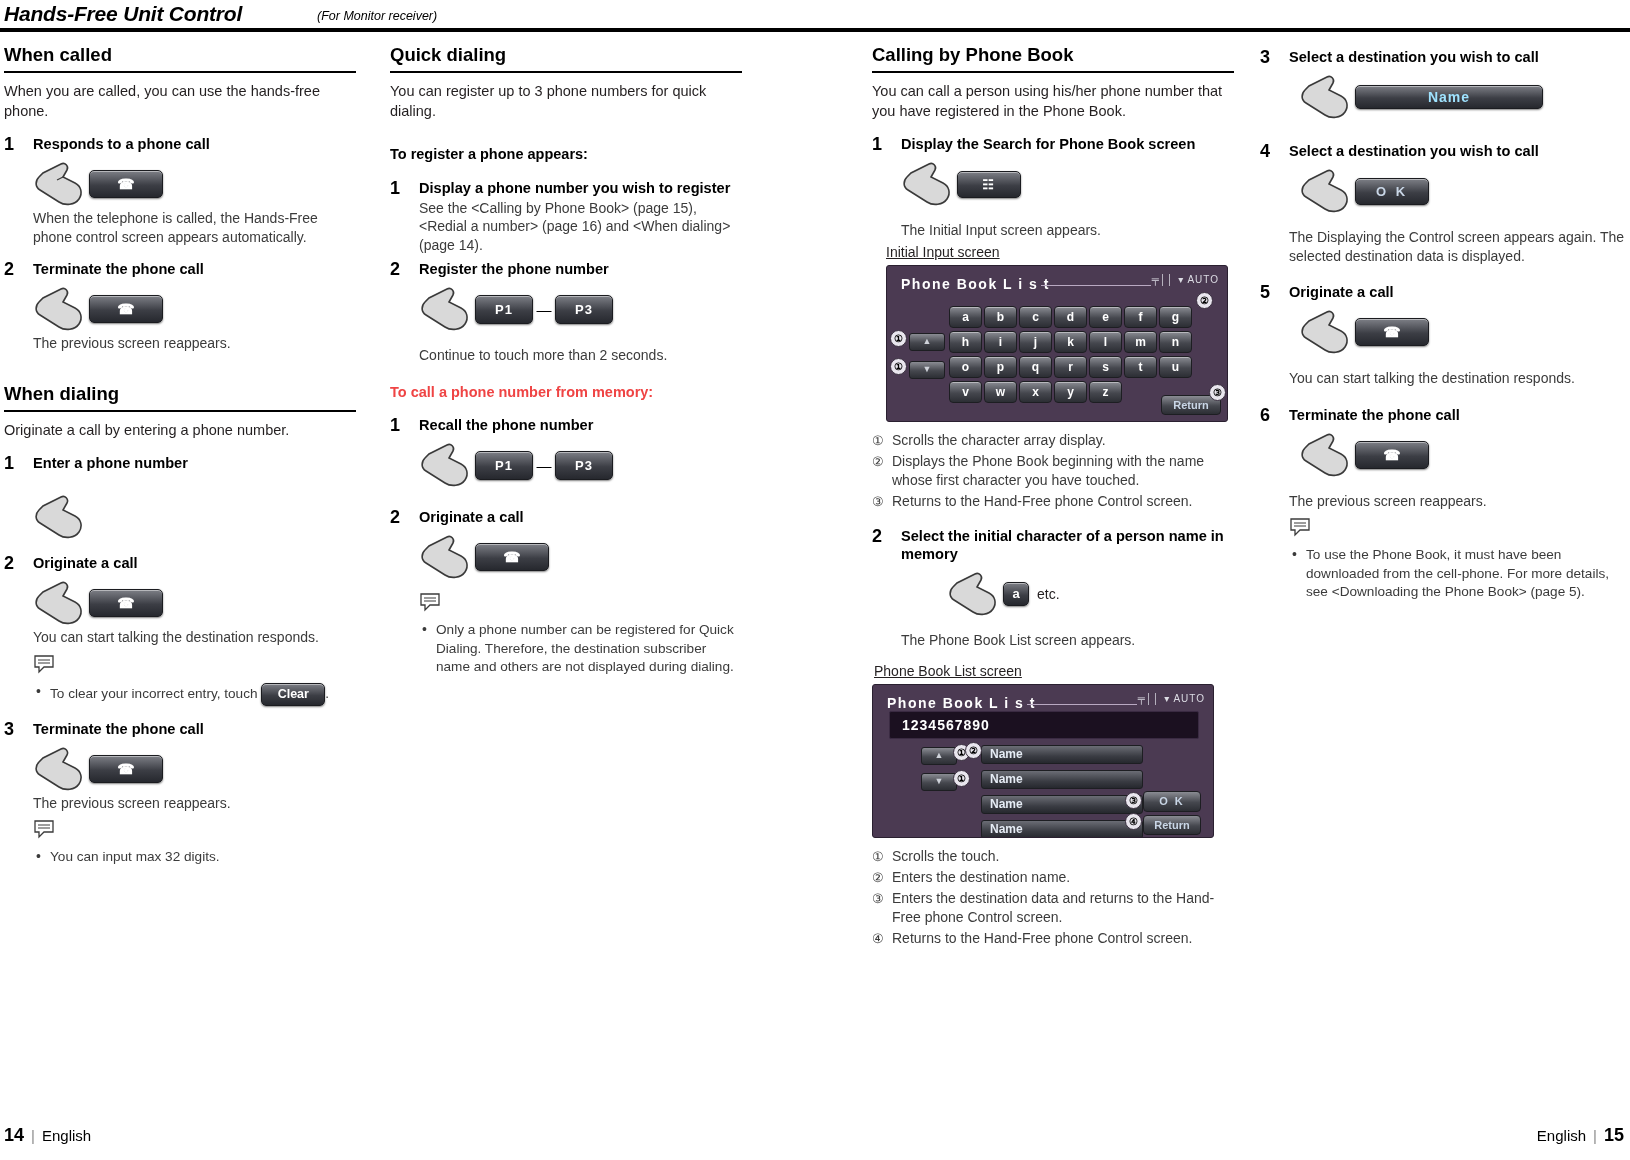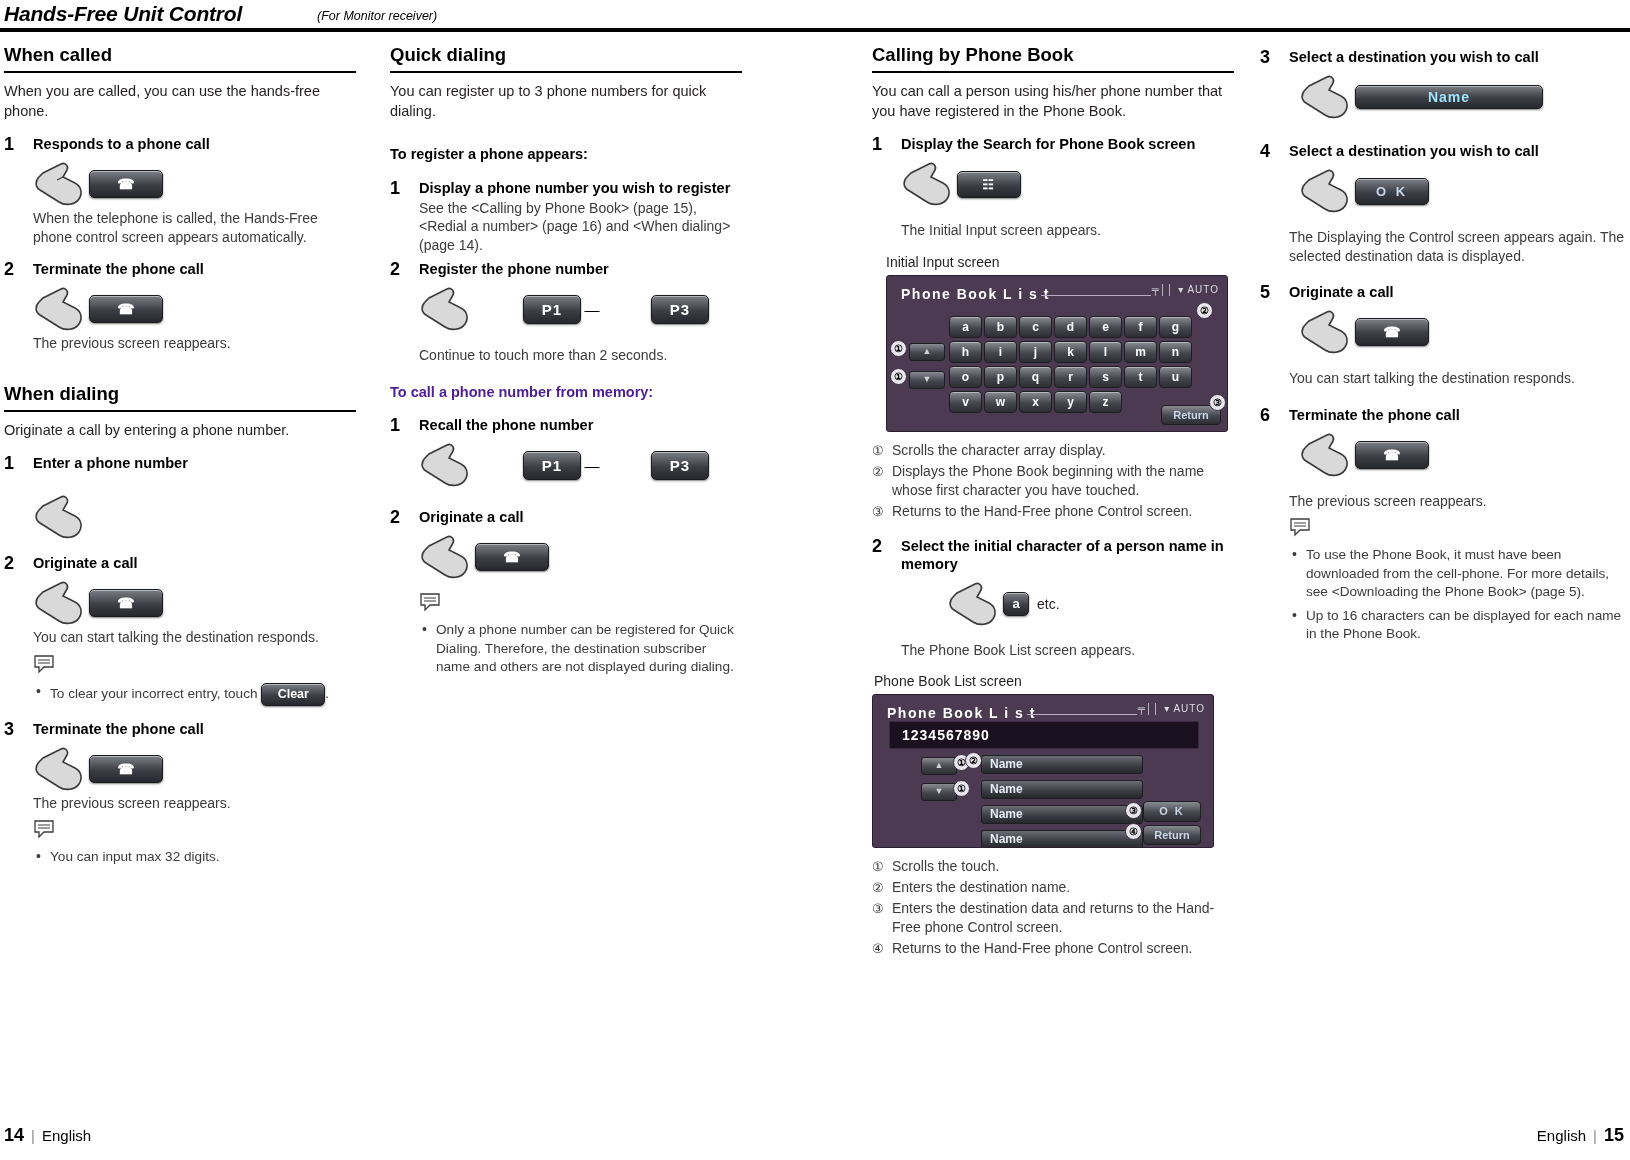--- a/index.html
+++ b/index.html
@@ -47,21 +47,21 @@
   .keyrow{display:flex;align-items:center;margin-top:8px;}
   .keys{display:inline-block;}
   .btn{
     display:inline-block;border-radius:5px;
     background:linear-gradient(#7d7f86,#3c3e45 55%,#26282e);
     border:1px solid #1b1c20;
     box-shadow:inset 0 1px 0 rgba(255,255,255,.45), 0 1px 2px rgba(0,0,0,.5);
     color:#ffffff;font-weight:bold;text-align:center;
   }
   .btn-phone{width:72px;height:26px;line-height:26px;font-size:14px;}
-  .btn-p{width:56px;height:27px;line-height:27px;font-size:15px;letter-spacing:1px;margin-left:48px;}
+  .btn-p{width:56px;height:27px;line-height:27px;font-size:13px;letter-spacing:1px;}
   .dash{display:inline-block;width:22px;text-align:center;color:#000;font-size:15px;}
   .btn-num{width:66px;height:24px;line-height:24px;font-size:15px;}
   .comma{font-size:14px;color:#000;padding:0 3px;vertical-align:bottom;}
   .btn-clear{display:inline-block;width:62px;height:21px;line-height:21px;font-size:12.5px;}
   .btn-book{width:62px;height:25px;line-height:25px;font-size:13px;letter-spacing:2px;}
   .btn-name{width:186px;height:22px;line-height:22px;font-size:14px;color:#9fe3ff;letter-spacing:1px;}
   .btn-ok{width:72px;height:25px;line-height:25px;font-size:13px;letter-spacing:3px;color:#c9d6e6;}
   .btn-a{width:24px;height:22px;line-height:22px;font-size:13px;}
 
   .memo{display:inline-block;width:24px;height:20px;margin-top:7px;}
@@ -99,21 +99,21 @@
     position:absolute;height:17px;border-radius:3px;
     background:linear-gradient(#6b6d75,#3a3c43 60%,#26282e);
     border:1px solid #1d1e22;color:#e6ecf5;font-size:12px;font-weight:bold;
     line-height:17px;padding-left:8px;
   }
   .numbar{
     position:absolute;background:#1b1020;border:1px solid #3a2a42;border-radius:2px;
     color:#ffffff;font-size:14px;font-weight:bold;line-height:26px;padding-left:12px;letter-spacing:1px;
   }
   .statbar{position:absolute;color:#dcdce4;font-size:10px;letter-spacing:1px;}
-  .cap{font-size:14px;color:#231f20;margin:14px 0 5px 2px;}
+  .cap{font-size:14px;color:#231f20;margin:4px 0 5px 2px;text-decoration:underline;}
   .circ-list{margin-top:9px;}
   .circ-item{position:relative;padding-left:20px;font-size:14px;line-height:19px;color:#3b3b3b;margin-top:2px;}
   .circ-item .cn{position:absolute;left:0;top:0;font-size:13px;}
 
   
   .ftr-left{position:absolute;left:4px;bottom:14px;font-size:15px;color:#000;}
   .ftr-left b{font-size:18px;font-weight:bold;}
   .ftr-right{position:absolute;right:6px;bottom:14px;font-size:15px;color:#000;text-align:center;}
   .ftr-right b{font-size:18px;font-weight:bold;}
   .bar{display:inline-block;color:#8d8d8d;padding:0 7px;}
@@ -260,21 +260,21 @@
           </g>
             </svg>
         </span>
         <span class="btn btn-p">P1</span>
         <span class="dash">—</span>
         <span class="btn btn-p">P3</span>
       </div>
       <div class="sub" style="margin-top:14px;">Continue to touch more than 2 seconds.</div>
     </div>
 
-    <p class="body" style="font-weight:bold;margin-top:18px;color:#4c1d95;">To call a phone number from memory:</p>
+    <p class="body" style="font-weight:bold;margin-top:18px;color:#ef4444;">To call a phone number from memory:</p>
 
     <div class="step">
       <span class="num">1</span>
       <div class="ttl">Recall the phone number</div>
       <div class="keyrow">
         <span class="hand">
           <svg width="56" height="46" viewBox="0 0 56 46">
               <g>
             <path d="M6 16 C2 20 2 26 7 29 L26 41 C32 45 42 44 46 38 C50 32 48 25 42 22 L30 16 L34 9 C36 5 32 1 28 3 L10 12 Z" fill="#d9d9d9" stroke="#3a3a3a" stroke-width="1.6"></path>
           </g>
@@ -518,21 +518,20 @@
         <span class="btn btn-phone">☎</span>
       </div>
       <div class="sub" style="margin-top:14px;">The previous screen reappears.</div>
       <div class="memo">
         <svg width="24" height="20" viewBox="0 0 24 20">
           <path d="M2 2 h18 v11 h-9 l-5 5 v-5 h-4 z" fill="none" stroke="#3b3b3b" stroke-width="1.3"></path>
           <path d="M5 6 h12 M5 9 h12" stroke="#3b3b3b" stroke-width="1"></path>
         </svg>
       </div>
       <div class="bul">To use the Phone Book, it must have been downloaded from the cell-phone. For more details, see &lt;Downloading the Phone Book&gt; (page 5).</div>
-      <div class="bul">Up to 16 characters can be displayed for each name in the Phone Book.</div>
     </div>
   </div>
 
   <div class="ftr-left">
     <b>14</b><span class="bar">|</span><span>English</span>
   </div>
   <div class="ftr-right">
     <span>English</span><span class="bar">|</span><b>15</b>
   </div>
 

